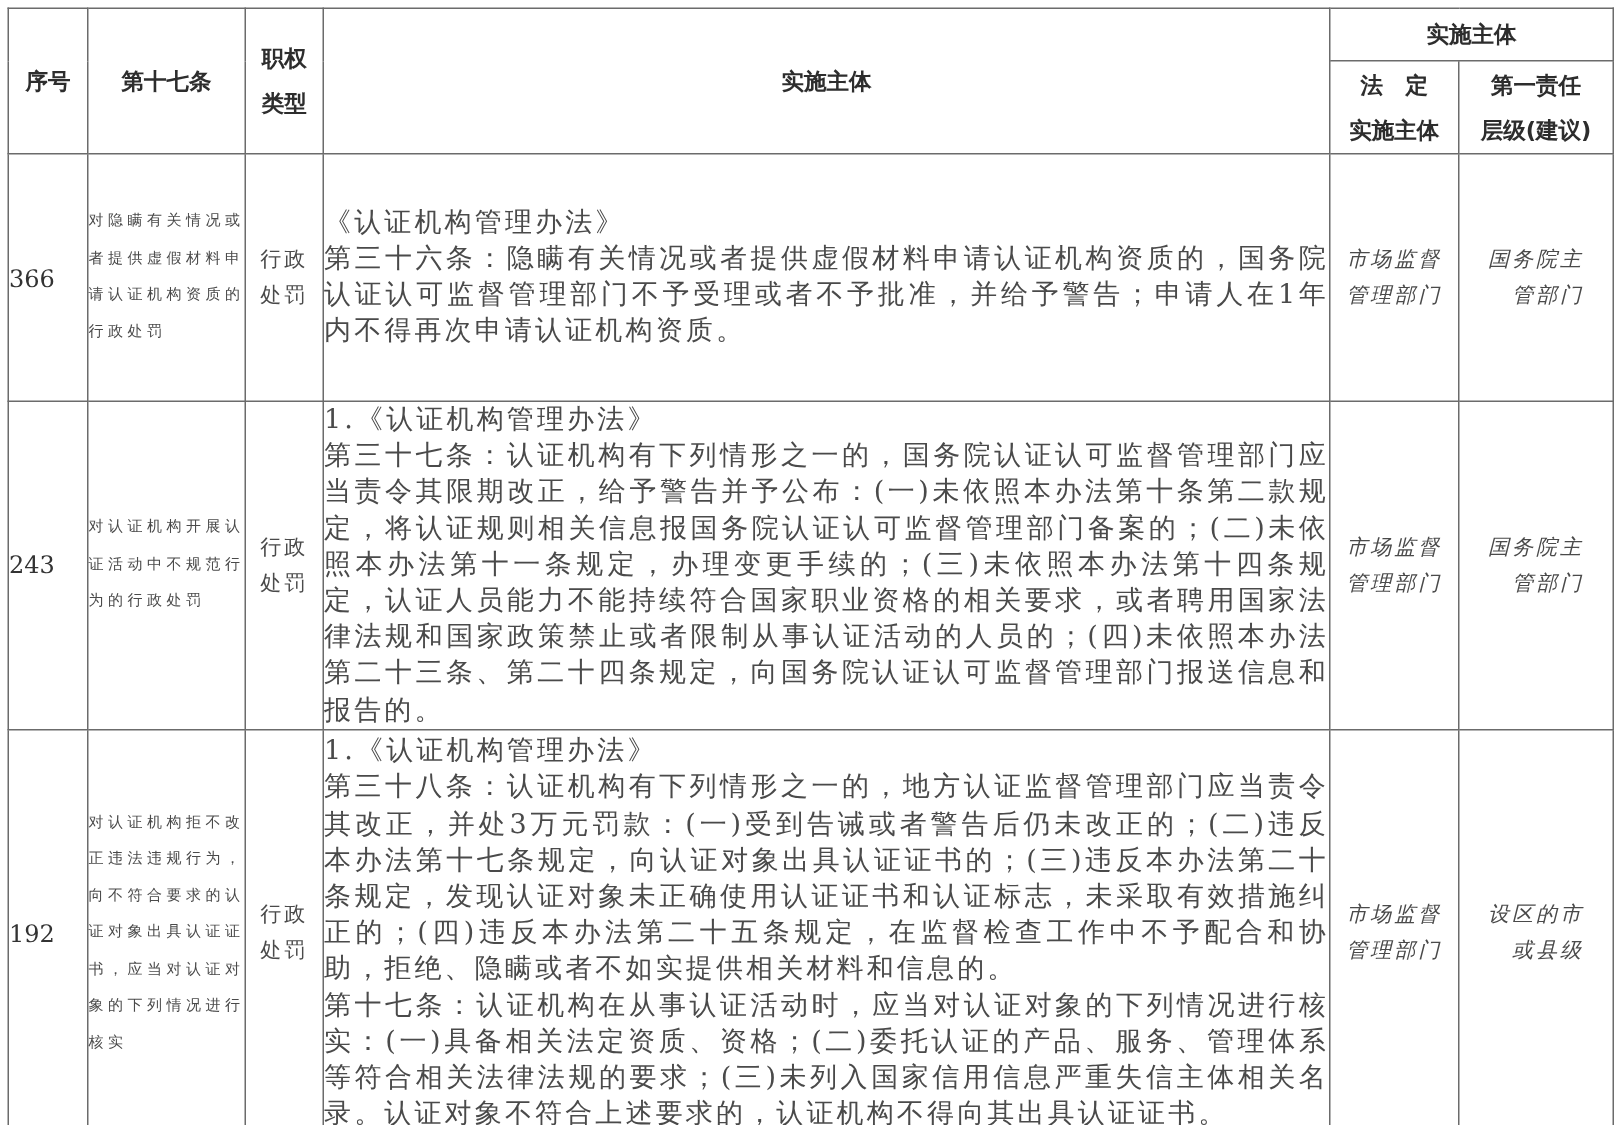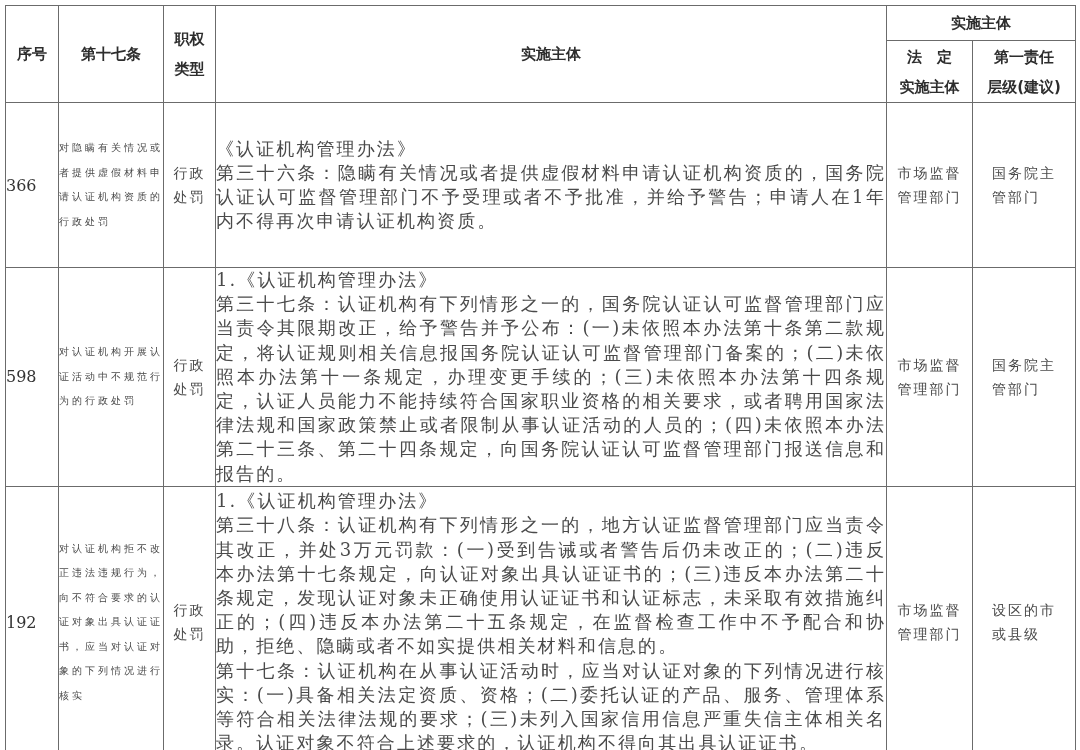--- a/index.html
+++ b/index.html
@@ -9,21 +9,21 @@
               border-collapse: collapse; table-layout: fixed; }
   table.doc td, table.doc th { border: 1.5px solid #6b6b6b; padding: 0; vertical-align: middle; }
   th { font-family: "DejaVu Sans", "Liberation Sans", sans-serif; font-weight: bold;
        color: #2d2d2d; font-size: 15px; text-align: center; line-height: 30px; }
   td.num { text-align: left; font-size: 16px; color: #333; }
   td.name { font-size: 10px; letter-spacing: 3px; line-height: 24.5px; padding: 0 6px 0 10px; color: #4a4a4a; }
   td.type { text-align: right; font-size: 14px; letter-spacing: 2px; line-height: 24px; color: #4a4a4a; }
   td.basis { font-size: 18px; letter-spacing: 2.1px; line-height: 24.2px; padding: 6px 8px 6px 11px;
              color: #4a4a4a; text-align: justify; }
   td.basis .line { display: block; }
-  td.center { text-align: left; font-size: 14px; letter-spacing: 2px; line-height: 24px; color: #4a4a4a; }
+  td.center { text-align: right; font-size: 14px; letter-spacing: 2px; line-height: 24px; color: #4a4a4a; font-style: italic; }
   .h366 { height: 165px; }
   .h367 { height: 202px; }
   .h368 { height: 272px; }
 </style>
 </head>
 <body>
 
 <table class="doc">
   <colgroup>
     <col style="width:53px">
@@ -67,21 +67,21 @@
         <span class="line">第三十六条：隐瞒有关情况或者提供虚假材料申请认证机构资质的，国务院认证认可监督管理部门不予受理或者不予批准，并给予警告；申请人在1年内不得再次申请认证机构资质。</span>
       </td>
       <td class="center">
           <div style="width:64px;margin:0 auto;">市场监督管理部门</div>
         </td>
       <td class="center">
           <div style="width:64px;margin:0 auto;">国务院主管部门</div>
         </td>
     </tr>
     <tr class="h367">
-      <td class="num">598</td>
+      <td class="num">243</td>
       <td class="name">对认证机构开展认证活动中不规范行为的行政处罚</td>
       <td class="type">
           <div style="width:32px;margin:0 auto;">行政处罚</div>
         </td>
       <td class="basis">
         <span class="line">1.《认证机构管理办法》</span>
         <span class="line">第三十七条：认证机构有下列情形之一的，国务院认证认可监督管理部门应当责令其限期改正，给予警告并予公布：(一)未依照本办法第十条第二款规定，将认证规则相关信息报国务院认证认可监督管理部门备案的；(二)未依照本办法第十一条规定，办理变更手续的；(三)未依照本办法第十四条规定，认证人员能力不能持续符合国家职业资格的相关要求，或者聘用国家法律法规和国家政策禁止或者限制从事认证活动的人员的；(四)未依照本办法第二十三条、第二十四条规定，向国务院认证认可监督管理部门报送信息和报告的。</span>
       </td>
       <td class="center">
           <div style="width:64px;margin:0 auto;">市场监督管理部门</div>

